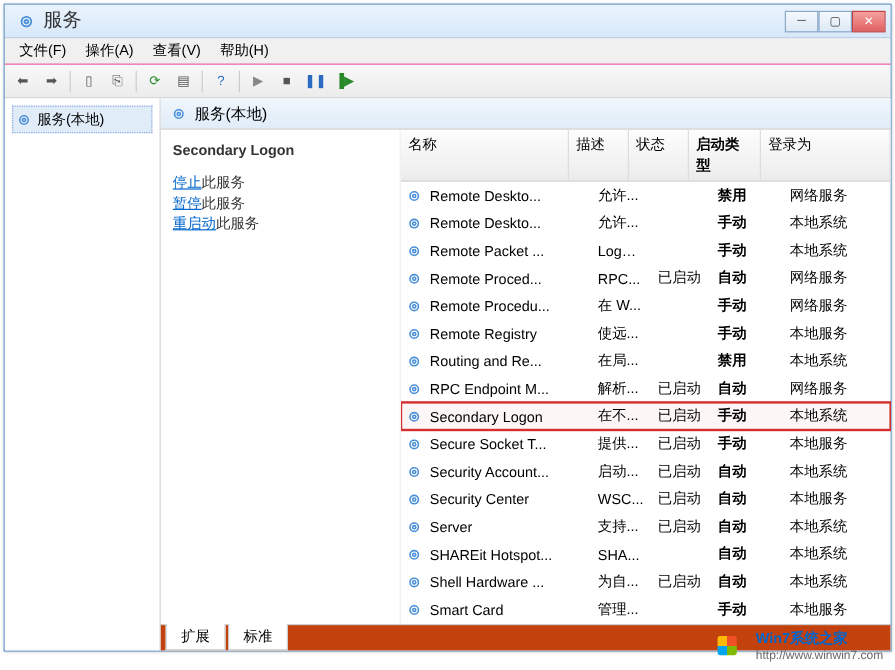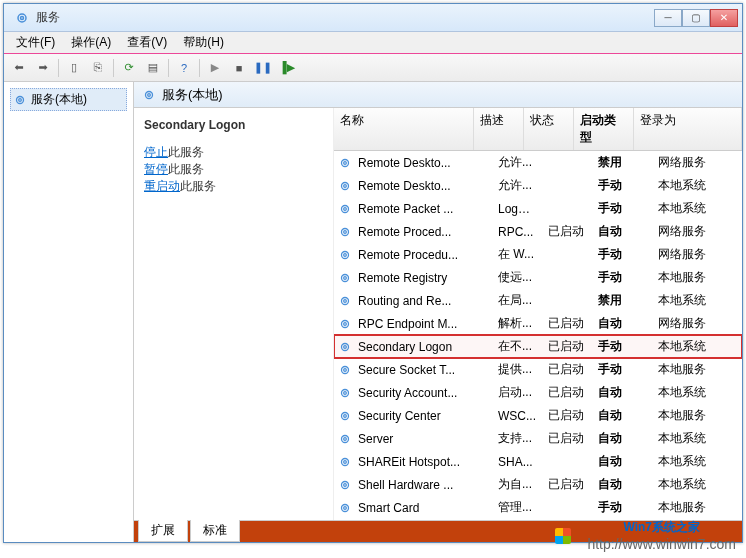--- a/index.html
+++ b/index.html
@@ -1,20 +1,20 @@
 <!DOCTYPE html>
 <html><head>
 <meta charset="utf-8">
 <style>
 * { box-sizing: border-box; margin: 0; padding: 0; font-family: "Microsoft YaHei", "SimSun", sans-serif; }
 body { background: #fff; width: 746px; height: 558px; position: relative; overflow: hidden; }
 .window { width: 740px; height: 540px; margin: 3px; border: 1px solid #5a8cc0; background: #fff; box-shadow: 0 0 3px rgba(0,0,0,0.3); }
 .titlebar { height: 28px; background: linear-gradient(#eaf3fc, #d7e8fa); display: flex; align-items: center; padding: 0 4px; border-bottom: 1px solid #b0c4de; }
 .titlebar-icon { width: 16px; height: 16px; margin: 0 6px; }
-.titlebar-title { font-size: 12px; color: #333; flex: 1; }
+.titlebar-title { font-size: 16px; color: #333; flex: 1; }
 .win-btns { display: flex; gap: 0; }
 .win-btn { width: 28px; height: 18px; border: 1px solid #8aa8c8; background: linear-gradient(#f5f9fd,#dde9f7); display: flex; align-items: center; justify-content: center; font-size: 10px; color: #444; }
 .win-btn.close { background: linear-gradient(#f5a0a0,#e06060); color: #fff; border-color: #c04040; }
 .menubar { height: 22px; background: #f0f0f0; border-bottom: 1px solid #ec4899; display: flex; align-items: center; padding: 0 4px; font-size: 12px; }
 .menu-item { padding: 2px 8px; cursor: default; }
 .toolbar { height: 28px; background: linear-gradient(#f8f8f8,#ececec); border-bottom: 1px solid #ccc; display: flex; align-items: center; padding: 0 4px; gap: 2px; }
 .tb-btn { width: 22px; height: 22px; border: 1px solid transparent; display: flex; align-items: center; justify-content: center; font-size: 11px; color: #555; }
 .tb-sep { width: 1px; height: 18px; background: #ccc; margin: 0 2px; }
 .body-area { display: flex; height: calc(100% - 78px); }
 .left-panel { width: 130px; border-right: 1px solid #ccc; background: #fff; padding: 6px; }
@@ -30,21 +30,21 @@
 .list-panel { flex: 1; overflow: auto; position: relative; }
 .list-header { display: flex; background: linear-gradient(#fdfdfd,#ececec); border-bottom: 1px solid #ccc; font-size: 12px; position: sticky; top: 0; }
 .list-header .col { padding: 4px 6px; border-right: 1px solid #ddd; }
 .col-name { width: 140px; } .col-desc { width: 50px; } .col-status { width: 50px; } .col-startup { width: 60px; font-weight: bold; } .col-logon { flex: 1; }
 .row { display: flex; font-size: 12px; padding: 2px 0; align-items: center; }
 .row .col { padding: 1px 6px; white-space: nowrap; overflow: hidden; text-overflow: ellipsis; }
 .row-icon { width: 14px; height: 14px; margin-left: 4px; flex-shrink: 0; }
 .row.highlight { background: #fdf6f6; outline: 2px solid #d43030; outline-offset: -1px; }
 .tabs { height: 22px; border-top: 1px solid #ccc; display: flex; align-items: flex-end; font-size: 12px; padding-left: 4px; background: #c2410c; }
 .tab { padding: 2px 12px; border: 1px solid #ccc; border-top: none; background: #fff; margin-right: 2px; }
-.watermark { position: absolute; bottom: 6px; right: 10px; font-size: 12px; color: #666; display: flex; align-items: center; gap: 16px; text-align: center; }
+.watermark { position: absolute; bottom: 6px; right: 10px; font-size: 12px; color: #666; display: flex; align-items: center; gap: 16px; }
 .watermark .flag { width: 16px; height: 16px; background: conic-gradient(#f05025 0 25%, #7fba00 0 50%, #00a4ef 0 75%, #ffb900 0 100%); border-radius: 2px; }
 svg.gear { fill: none; stroke: #4a90d9; stroke-width: 1.5; }
 </style>
 </head>
 <body>
 
 <div class="window">
   <div class="titlebar">
     <svg class="titlebar-icon gear" viewBox="0 0 16 16">
         <circle cx="8" cy="8" r="4"></circle>
@@ -313,15 +313,15 @@
         <div class="tab">标准</div>
       </div>
     </div>
   </div>
 </div>
 
 <div class="watermark">
   <div class="flag"></div>
   <div>
     <div style="font-weight:bold;color:#0066cc">Win7系统之家</div>
-    <div style="font-size:14px">http://www.winwin7.com</div>
+    <div style="font-size:10px">http://www.winwin7.com</div>
   </div>
 </div>
 
 </body></html>

